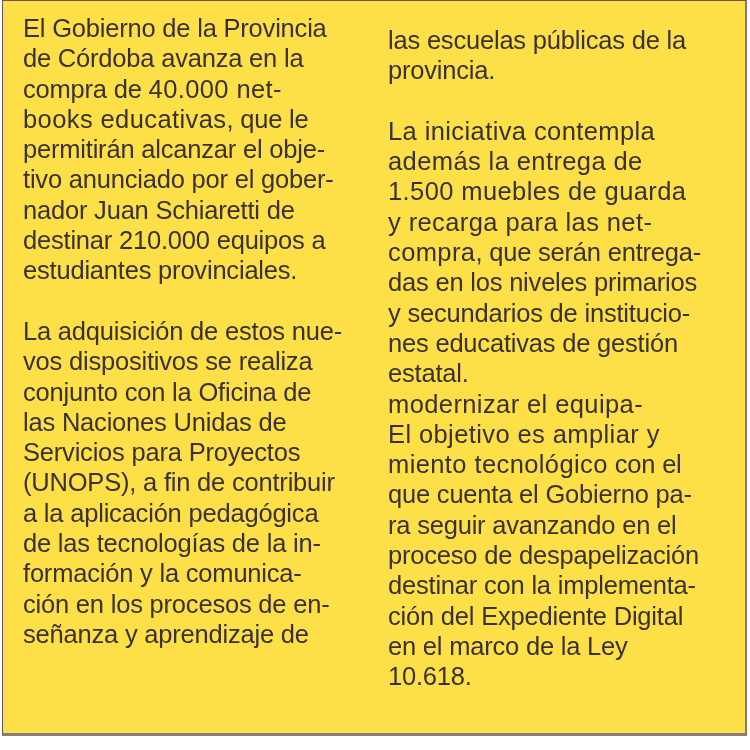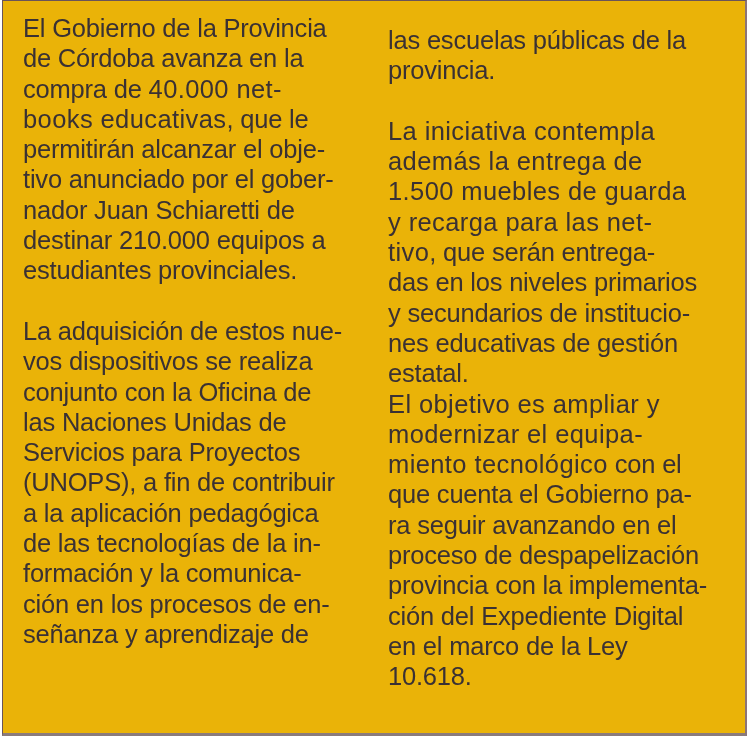--- a/index.html
+++ b/index.html
@@ -1,19 +1,19 @@
 <!DOCTYPE html>
 <html><head>
 <meta charset="utf-8">
 <style>
   html, body { margin:0; padding:0; background:#ffffff; }
   body { width:750px; height:750px; position:relative; overflow:hidden; }
   .box {
     position:absolute; left:2px; top:0; width:745px; height:736px;
-    background:#eab308;
+    background:#fde047;
     border:1px solid #6a5458;
     border-right:2px solid #8a7478;
     border-bottom:3px solid #8a7b7c;
     box-sizing:border-box;
   }
   .col {
     position:absolute; top:12px;
     font-family:"Liberation Sans", sans-serif;
     font-size:25.5px; line-height:30.3px;
     color:#3a3134;
@@ -61,32 +61,32 @@
     <div>
       <div class="line">las escuelas públicas de la</div>
       <div class="line">provincia.</div>
     </div>
     <div class="blank"></div>
     <div>
       <div class="line"><b>La iniciativa contempla</b></div>
       <div class="line"><b>además la entrega de</b></div>
       <div class="line"><b>1.500 muebles de guarda</b></div>
       <div class="line"><b>y recarga para las net-</b></div>
-      <div class="line"><b>tivo</b><span>, que serán entrega-</span></div>
+      <div class="line"><b>compra</b><span>, que serán entrega-</span></div>
       <div class="line">das en los niveles primarios</div>
       <div class="line">y secundarios de institucio-</div>
       <div class="line">nes educativas de gestión</div>
       <div class="line">estatal.</div>
     </div>
     <div>
+      <div class="line"><b>modernizar el equipa-</b></div>
       <div class="line"><b>El objetivo es ampliar y</b></div>
-      <div class="line"><b>modernizar el equipa-</b></div>
       <div class="line"><b>miento tecnológico</b><span> con el</span></div>
       <div class="line">que cuenta el Gobierno pa-</div>
       <div class="line">ra seguir avanzando en el</div>
       <div class="line">proceso de despapelización</div>
-      <div class="line">provincia con la implementa-</div>
+      <div class="line">destinar con la implementa-</div>
       <div class="line">ción del Expediente Digital</div>
       <div class="line">en el marco de la Ley</div>
       <div class="line">10.618.</div>
     </div>
   </div>
 </div>
 
 </body></html>

